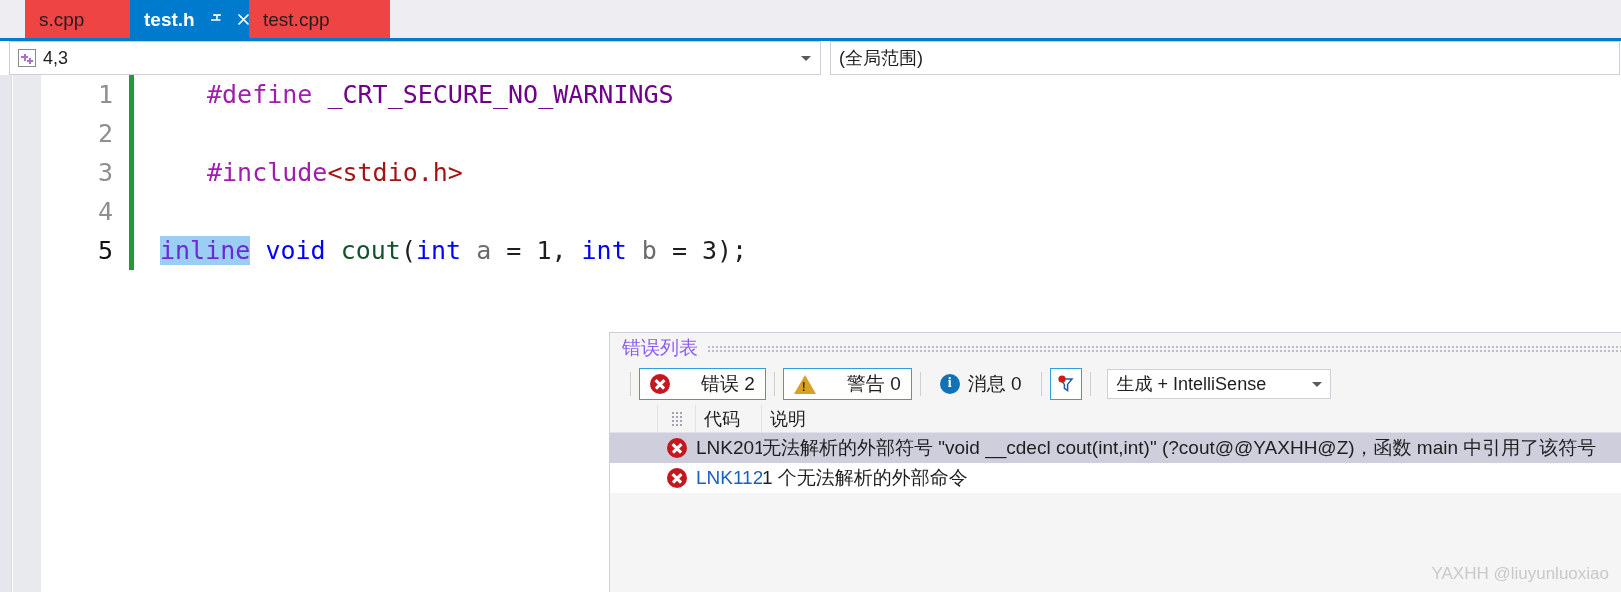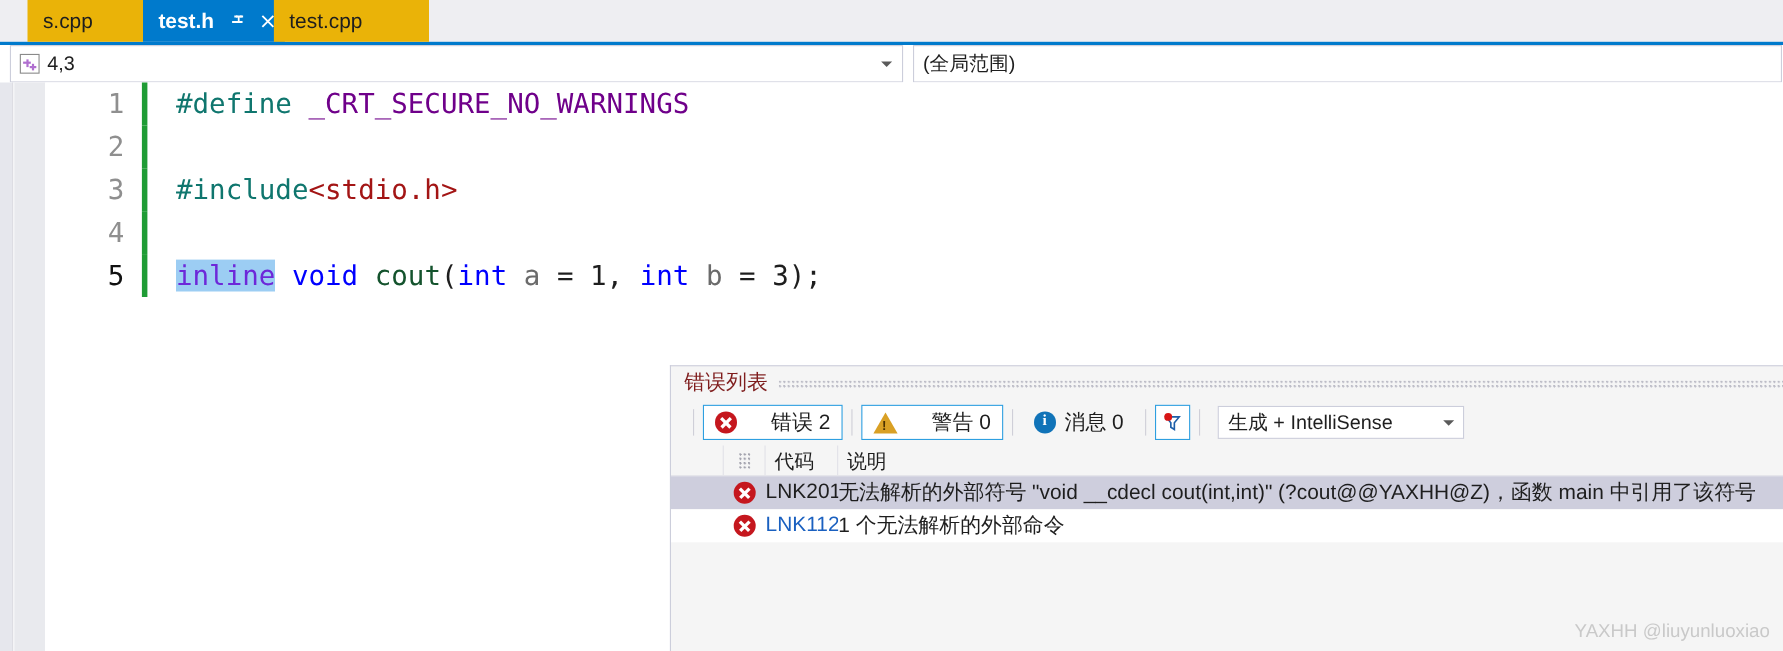--- a/index.html
+++ b/index.html
@@ -25,21 +25,21 @@
   }
   .tab {
     position: absolute; top: 0; height: 38px;
     display: flex; align-items: center;
     box-sizing: border-box;
     padding: 0 14px;
     font-size: 19px;
     color: #1e1e1e;
     white-space: nowrap;
   }
-  .tab.inactive { background: #eab308; }
+  .tab.inactive { background: #ef4444; }
   .tab.active {
     background: #007acc;
     color: #ffffff;
     font-weight: bold;
   }
   .tab-label { line-height: 1; }
   .tab-pin {
     margin-left: 14px;
     font-size: 15px;
     color: #ffffff;
@@ -158,21 +158,21 @@
     flex: 0 0 auto;
   }
   .code-text {
     padding-left: 26px;
     white-space: pre;
     flex: 1 1 auto;
     font-family: "DejaVu Sans Mono", "Liberation Mono", monospace;
     font-size: 25px;
     letter-spacing: 0px;
   }
-  .tk-pre    { color: #0f766e; }
+  .tk-pre    { color: #a21caf; margin-left: 47px; }
   .tk-macro  { color: #6f008a; }
   .tk-str    { color: #a31515; }
   .tk-kw     { color: #0000ff; }
   .tk-fn     { color: #14532d; }
   .tk-id     { color: #6b6b6b; }
   .tk-plain  { color: #1e1e1e; }
   .tk-sel    { background: #9ccdf3; color: #6d28d9; }
 
   
   .errpanel {
@@ -186,21 +186,21 @@
     box-sizing: border-box;
   }
   .errpanel-header {
     position: relative;
     height: 30px;
     display: flex; align-items: center;
     padding-left: 12px;
   }
   .errpanel-title {
     font-size: 19px;
-    color: #7f1d1d;
+    color: #8b5cf6;
     white-space: nowrap;
     padding-right: 10px;
   }
   .dotted-rule {
     flex: 1 1 auto;
     height: 7px;
     margin-top: 3px;
     background-image:
       radial-gradient(circle at 1px 1px, #b9b9c4 1px, transparent 1.2px);
     background-size: 4px 4px;

